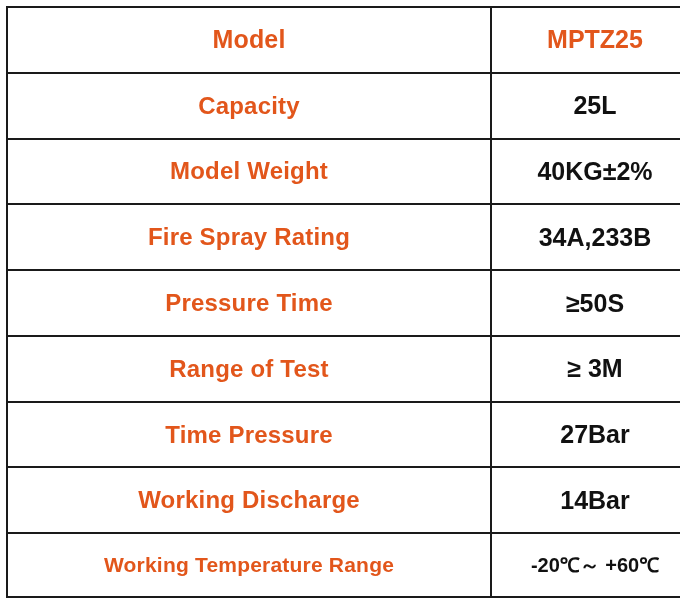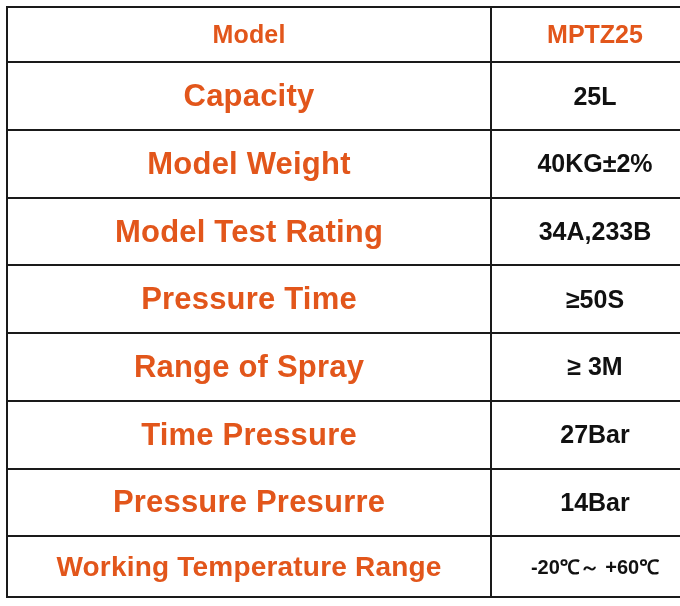--- a/index.html
+++ b/index.html
@@ -31,40 +31,40 @@
     border: 2px solid #1a1a1a;
     padding: 0 6px;
     text-align: center;
     vertical-align: middle;
     white-space: nowrap;
   }
   td.label-cell {
     width: 470px;
     color: #E2561B;
     font-weight: bold;
-    font-size: 31px;
+    font-size: 24px;
     letter-spacing: 0.2px;
   }
   td.value-cell {
     width: 194px;
     color: #111111;
     font-weight: bold;
     font-size: 25px;
   }
   tr.header-row td.label-cell,
   tr.header-row td.value-cell {
     color: #E2561B;
     font-weight: bold;
     font-size: 25px;
   }
   td.value-cell.small {
     font-size: 20px;
   }
   td.label-cell.small {
-    font-size: 28px;
+    font-size: 21px;
     margin-top: 16px;
   }
 </style>
 </head>
 <body>
 
 <div class="spec-table-wrap">
   <table class="spec-table">
     <tbody>
       <tr class="header-row">
@@ -73,37 +73,37 @@
       </tr>
       <tr>
         <td class="label-cell">Capacity</td>
         <td class="value-cell">25L</td>
       </tr>
       <tr>
         <td class="label-cell">Model Weight</td>
         <td class="value-cell">40KG±2%</td>
       </tr>
       <tr>
-        <td class="label-cell">Model Test Rating</td>
+        <td class="label-cell">Fire Spray Rating</td>
         <td class="value-cell">34A,233B</td>
       </tr>
       <tr>
         <td class="label-cell">Pressure Time</td>
         <td class="value-cell">≥50S</td>
       </tr>
       <tr>
-        <td class="label-cell">Range of Spray</td>
+        <td class="label-cell">Range of Test</td>
         <td class="value-cell">≥ 3M</td>
       </tr>
       <tr>
         <td class="label-cell">Time Pressure</td>
         <td class="value-cell">27Bar</td>
       </tr>
       <tr>
-        <td class="label-cell">Pressure Presurre</td>
+        <td class="label-cell">Working Discharge</td>
         <td class="value-cell">14Bar</td>
       </tr>
       <tr>
         <td class="label-cell small">Working Temperature Range</td>
         <td class="value-cell small">-20℃～ +60℃</td>
       </tr>
     </tbody>
   </table>
 </div>
 

